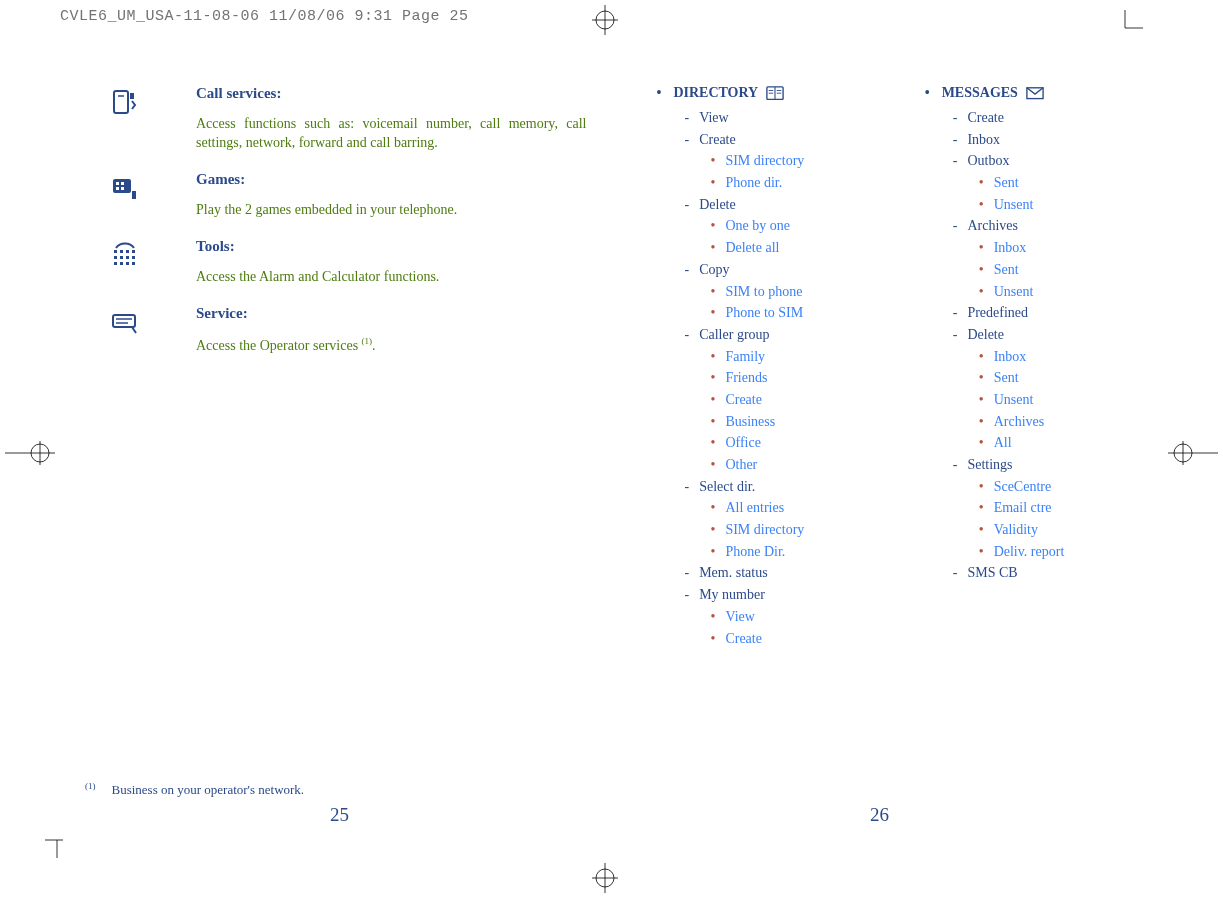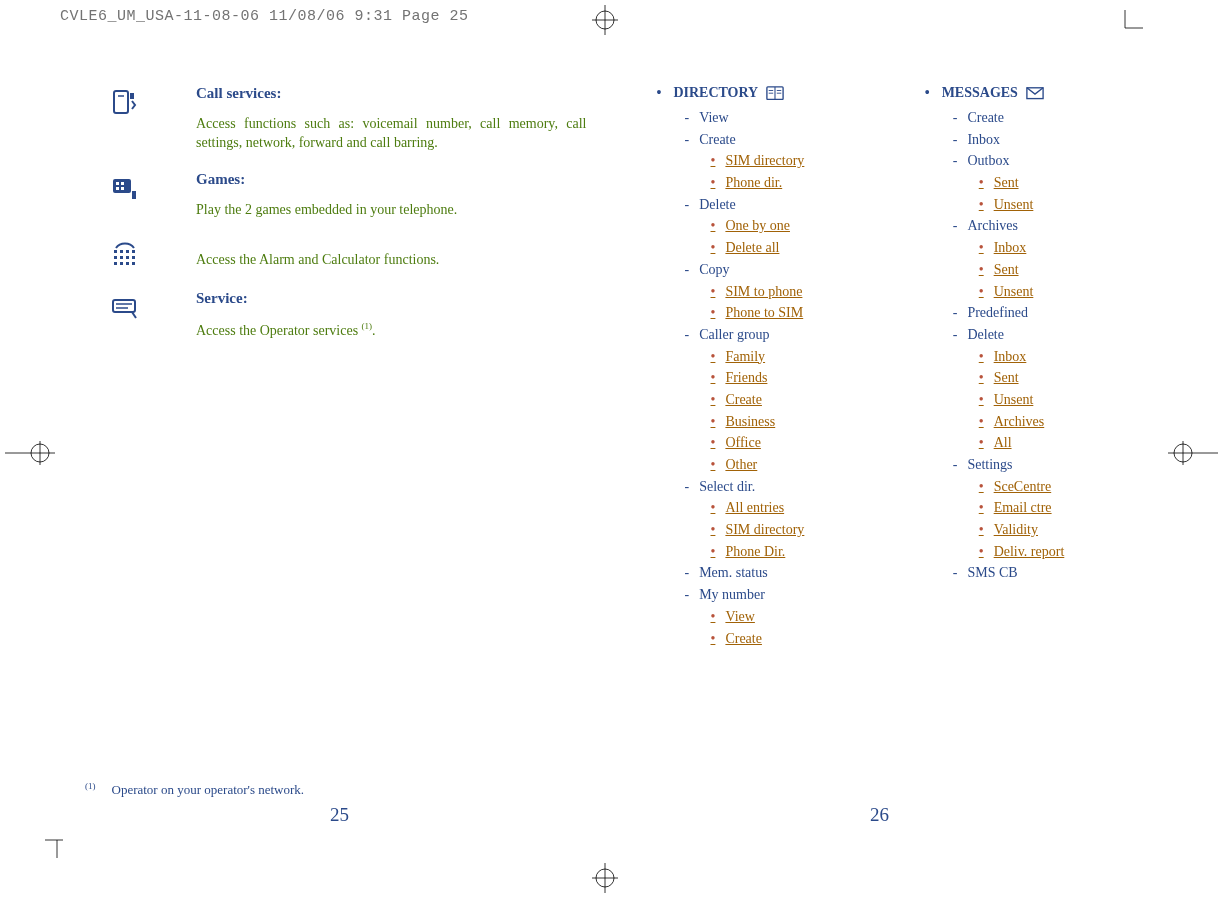--- a/index.html
+++ b/index.html
@@ -138,22 +138,21 @@
       padding-left: 28px;
       line-height: 1.55;
     }
     .level1-item::before {
       content: "-";
       margin-right: 10px;
       color: #2b4a8a;
     }
     .level2 {
       padding-left: 26px;
-      color: #a16207;
-      text-decoration: underline;
+      color: #3b82f6;
     }
     .level2-item::before {
       content: "•";
       margin-right: 10px;
       color: #b8533b;
     }
     sup { font-size: 9px; }
   </style>
 </head>
 <body>
@@ -249,20 +248,21 @@
             <rect x="16" y="16" width="3" height="3" fill="#2b4a8a"></rect>
             <rect x="22" y="16" width="3" height="3" fill="#2b4a8a"></rect>
           <rect x="4" y="22" width="3" height="3" fill="#2b4a8a"></rect>
             <rect x="10" y="22" width="3" height="3" fill="#2b4a8a"></rect>
             <rect x="16" y="22" width="3" height="3" fill="#2b4a8a"></rect>
             <rect x="22" y="22" width="3" height="3" fill="#2b4a8a"></rect>
           <path d="M6 8 c4 -6 14 -6 18 0" fill="none" stroke="#2b4a8a" stroke-width="2"></path>
         </svg>
       </div>
       <div class="feature-text">
+        <div class="feature-title">Tools:</div>
         <div class="feature-desc">Access the Alarm and Calculator functions.</div>
       </div>
     </div>
 
     <div class="feature-block">
       <div class="feature-icon">
         <svg viewBox="0 0 32 32">
             <rect x="3" y="8" width="22" height="12" rx="2" fill="none" stroke="#2b4a8a" stroke-width="2"></rect>
             <line x1="6" y1="12" x2="22" y2="12" stroke="#2b4a8a" stroke-width="1.5"></line>
             <line x1="6" y1="16" x2="18" y2="16" stroke="#2b4a8a" stroke-width="1.5"></line>
@@ -377,16 +377,16 @@
               <div class="level2-item">Deliv. report</div>
             </div>
             <div class="level1-item">SMS CB</div>
           </div>
       </div>
     </div>
   </div>
 </div>
 
 <div class="footnote-area">
-  <span class="footnote-mark">(1)</span><span>Operator on your operator's network.</span>
+  <span class="footnote-mark">(1)</span><span>Business on your operator's network.</span>
 </div>
 <div class="page-num page-num-left">25</div>
 <div class="page-num page-num-right">26</div>
 
 </body></html>

